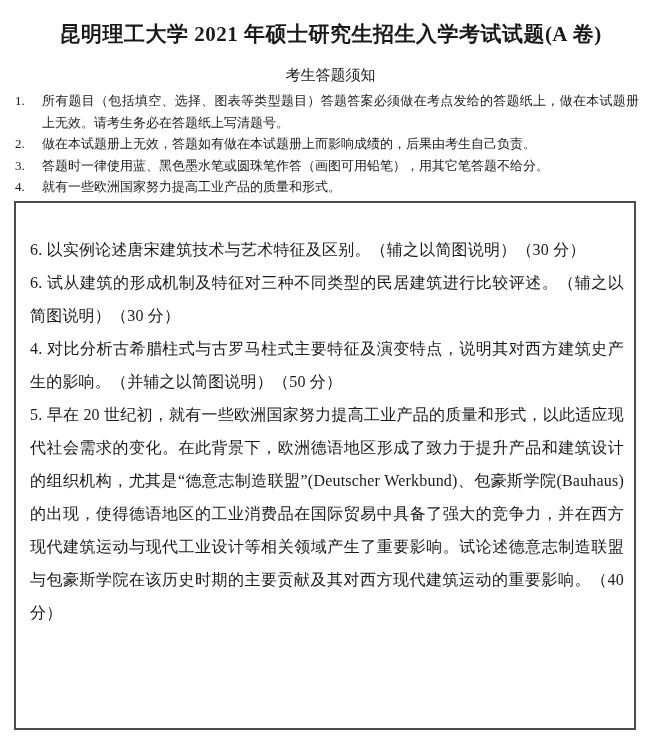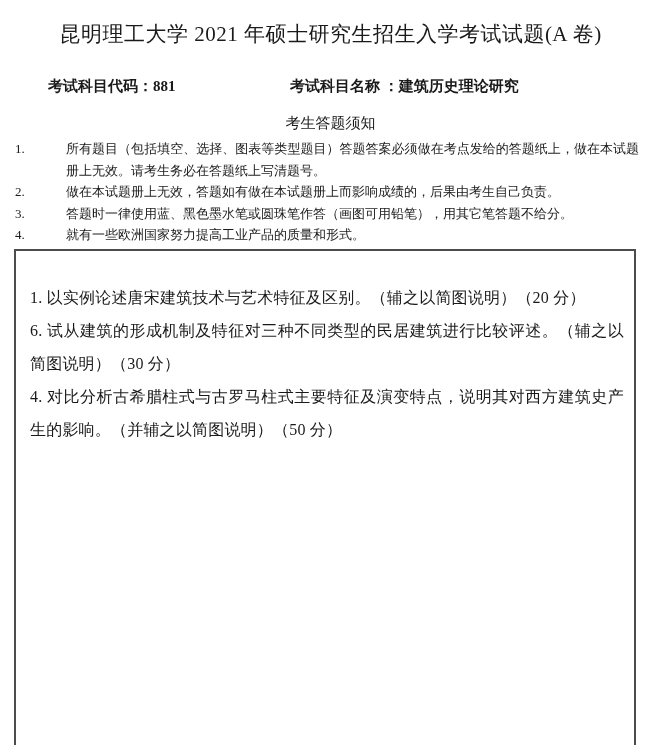--- a/index.html
+++ b/index.html
@@ -12,21 +12,21 @@
     background: #ffffff;
     color: #1a1a1a;
     font-family: "Liberation Serif", "DejaVu Serif", serif;
     overflow: hidden;
     position: relative;
   }
   .page-title {
     margin: 20px 30px 0 30px;
     text-align: center;
     font-size: 21px;
-    font-weight: normal;
+    font-weight: bold;
     letter-spacing: 0.5px;
     line-height: 28px;
   }
   .meta-row {
     margin-top: 28px;
     padding-left: 48px;
     display: flex;
     font-size: 15px;
     font-weight: bold;
     line-height: 20px;
@@ -52,21 +52,20 @@
   }
   .notice-num {
     flex: none;
     width: 27px;
     padding-left: 15px;
   }
   .notice-text {
     flex: 1;
     padding-right: 22px;
     text-align: justify;
-    margin-left: 24px;
   }
   .question-box {
     box-sizing: content-box;
     margin-left: 14px;
     margin-top: 3px;
     width: 594px;
     height: 495px;
     border: 2px solid #4c4c4c;
     padding: 30px 10px 0 14px;
     font-size: 16px;
@@ -78,24 +77,20 @@
     letter-spacing: 0.2px;
   }
 </style>
 </head>
 <body>
 
 <div class="page">
 
   <h1 class="page-title">昆明理工大学 2021 年硕士研究生招生入学考试试题(A 卷)</h1>
 
-  <div class="meta-row">
-    <div class="meta-code"><span>考试科目代码：</span><span>881</span></div>
-    <div class="meta-name"><span>考试科目名称 ：</span><span>建筑历史理论研究</span></div>
-  </div>
 
   <div class="notice-title">考生答题须知</div>
 
   <div class="notice-list">
     <div class="notice-item">
       <span class="notice-num">1.</span>
       <span class="notice-text">所有题目（包括填空、选择、图表等类型题目）答题答案必须做在考点发给的答题纸上，做在本试题册上无效。请考生务必在答题纸上写清题号。</span>
     </div>
     <div class="notice-item">
       <span class="notice-num">2.</span>
@@ -105,18 +100,19 @@
       <span class="notice-num">3.</span>
       <span class="notice-text">答题时一律使用蓝、黑色墨水笔或圆珠笔作答（画图可用铅笔），用其它笔答题不给分。</span>
     </div>
     <div class="notice-item">
       <span class="notice-num">4.</span>
       <span class="notice-text">就有一些欧洲国家努力提高工业产品的质量和形式。</span>
     </div>
   </div>
 
   <div class="question-box">
-    <p>1. 以实例论述唐宋建筑技术与艺术特征及区别。（辅之以简图说明）（20 分）</p>
+    <p>6. 以实例论述唐宋建筑技术与艺术特征及区别。（辅之以简图说明）（30 分）</p>
     <p>6. 试从建筑的形成机制及特征对三种不同类型的民居建筑进行比较评述。（辅之以简图说明）（30 分）</p>
     <p>4. 对比分析古希腊柱式与古罗马柱式主要特征及演变特点，说明其对西方建筑史产生的影响。（并辅之以简图说明）（50 分）</p>
+    <p>5. 早在 20 世纪初，就有一些欧洲国家努力提高工业产品的质量和形式，以此适应现代社会需求的变化。在此背景下，欧洲德语地区形成了致力于提升产品和建筑设计的组织机构，尤其是“德意志制造联盟”(Deutscher Werkbund)、包豪斯学院(Bauhaus)的出现，使得德语地区的工业消费品在国际贸易中具备了强大的竞争力，并在西方现代建筑运动与现代工业设计等相关领域产生了重要影响。试论述德意志制造联盟与包豪斯学院在该历史时期的主要贡献及其对西方现代建筑运动的重要影响。（40 分）</p>
   </div>
 
 </div>
 
 </body></html>

